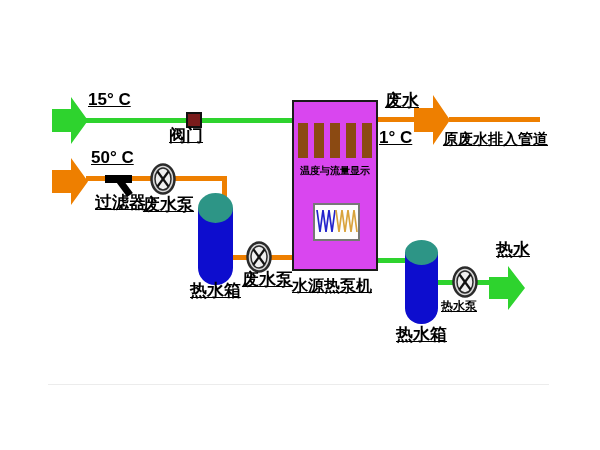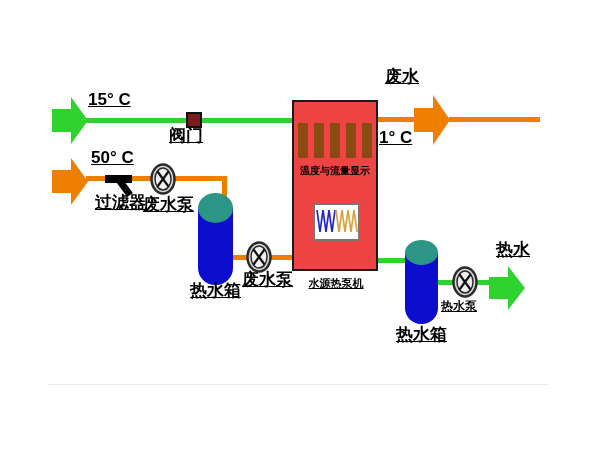--- a/index.html
+++ b/index.html
@@ -17,21 +17,21 @@
   .pipe.green{background:var(--green);}
   .pipe.orange{background:var(--orange);}
   .arrow{position:absolute;}
   .valve{position:absolute;left:186px;top:112px;width:12px;height:12px;
     background:var(--valve-red);border:2px solid #111;}
   .tank{position:absolute;}
   .tank .body{position:absolute;background:var(--tank-blue);}
   .tank .cap{position:absolute;background:var(--tank-teal);border-radius:50%;}
   .pump{position:absolute;}
   .unit-box{position:absolute;left:292px;top:100px;width:86px;height:171px;
-    background:#ef4444;border:2px solid #1a1a1a;box-sizing:border-box;}
+    background:#d946ef;border:2px solid #1a1a1a;box-sizing:border-box;}
   .bars{position:absolute;left:4px;top:21px;right:4px;height:35px;
     display:flex;justify-content:space-between;}
   .bars div{width:10px;height:35px;background:var(--bar-brown);}
   .display-label{position:absolute;top:62px;left:0;width:100%;text-align:center;
     font-weight:bold;font-size:10px;letter-spacing:0;}
   .wave-box{position:absolute;left:19px;top:101px;width:47px;height:38px;
     border:2px solid #777;box-sizing:border-box;background:#fdfdfd;}
   .photo-edge{position:absolute;left:48px;top:384px;width:501px;height:1px;background:#ececec;}
 </style>
 </head>
@@ -113,21 +113,22 @@
     </div>
   </div>
 
   <div class="lbl" style="left:88px;top:91px">15° C</div>
   <div class="lbl" style="left:169px;top:127px">阀门</div>
   <div class="lbl" style="left:91px;top:149px">50° C</div>
   <div class="lbl" style="left:95px;top:194px">过滤器</div>
   <div class="lbl" style="left:143px;top:196px">废水泵</div>
   <div class="lbl" style="left:190px;top:282px">热水箱</div>
   <div class="lbl" style="left:242px;top:271px">废水泵</div>
-  <div class="lbl" style="left:292px;top:277px;width:88px;text-align:center;font-size:11px">水源热泵机</div>
-  <div class="lbl" style="left:385px;top:68px">废水</div>
+  <div class="lbl" style="left:292px;top:277px;width:88px;font-size:16px">水源热泵机</div>
+  <div class="lbl" style="left:385px;top:92px">废水</div>
   <div class="lbl" style="left:379px;top:129px">1° C</div>
+  <div class="lbl" style="left:443px;top:131px;font-size:15px">原废水排入管道</div>
   <div class="lbl" style="left:496px;top:241px">热水</div>
   <div class="lbl" style="left:441px;top:300px;font-size:12px">热水泵</div>
   <div class="lbl" style="left:396px;top:326px">热水箱</div>
 
   <div class="photo-edge"></div>
 </div>
 
 </body></html>

